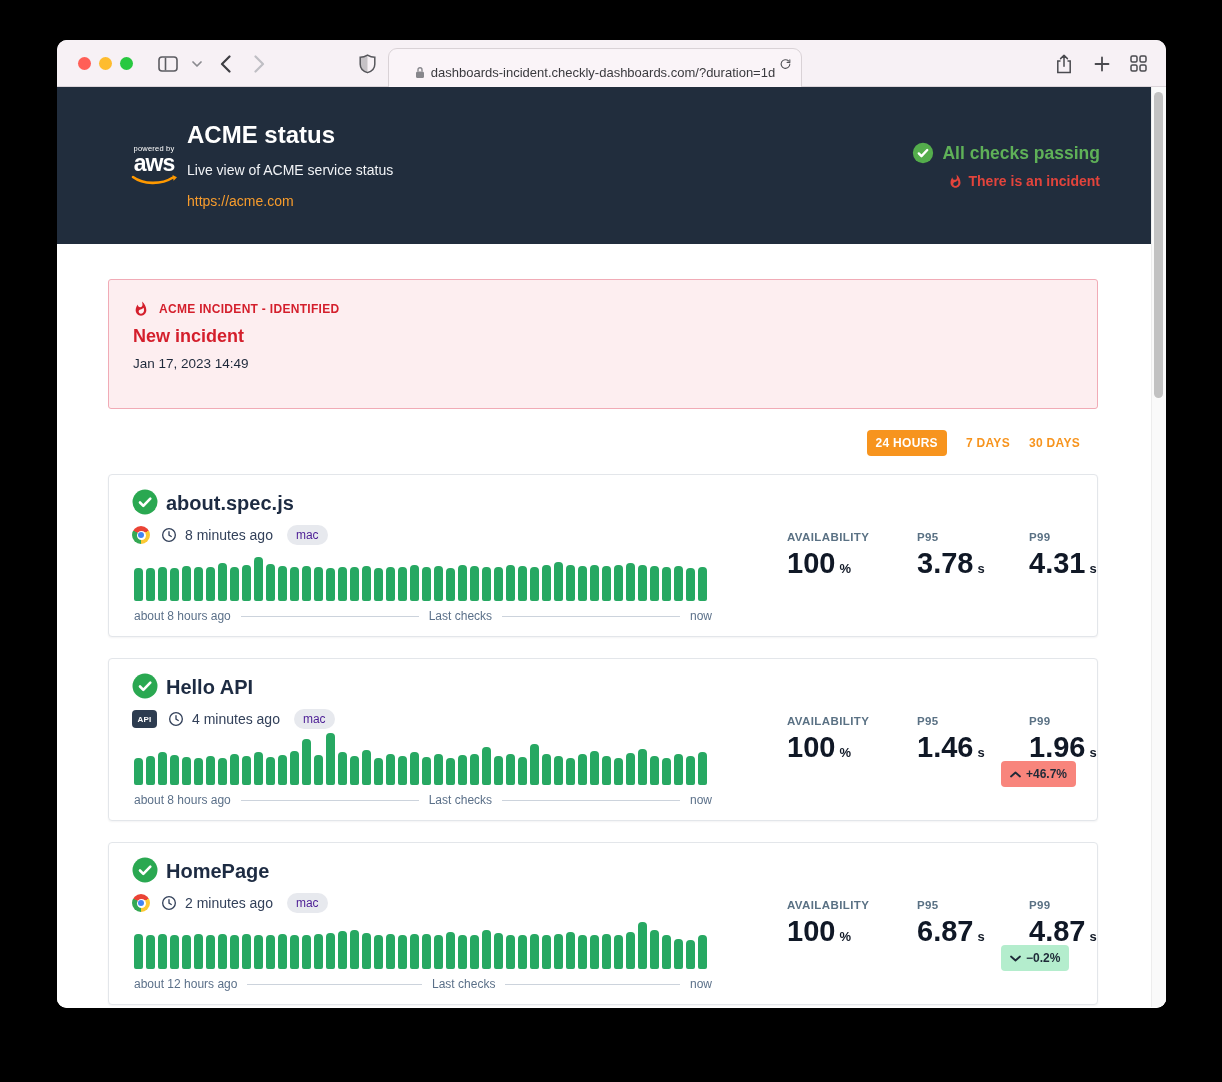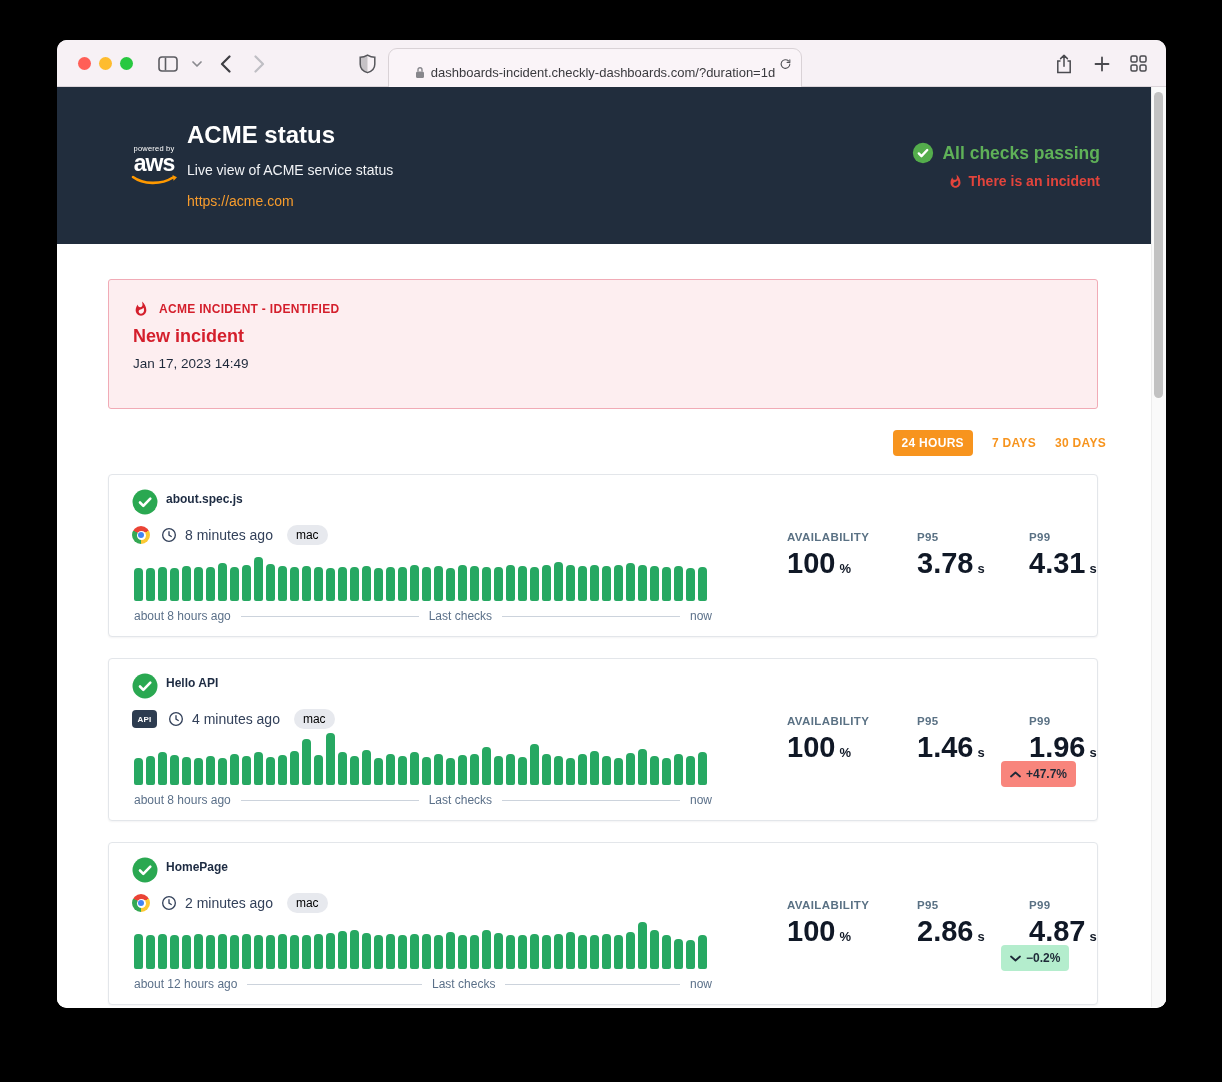--- a/index.html
+++ b/index.html
@@ -50,39 +50,39 @@
   
   .content { position:relative; height:764px; background:#fff; }
 
   .banner { position:absolute; left:51px; top:35px; width:990px; height:130px;
     background:#fdeef0; border:1px solid #f1abb6; border-radius:3px; padding:21px 24px; }
   .banner-level { display:flex; align-items:center; gap:10px; color:#d41f2c; font-size:12px; font-weight:700; letter-spacing:.3px; }
   .banner-title { margin-top:9px; color:#d41f2c; font-size:18px; font-weight:700; }
   .banner-msg { margin-top:13px; color:#1e293b; font-size:14px; }
   .banner-date { margin-top:9px; color:#1e293b; font-size:13.5px; }
 
-  .timerange { position:absolute; top:186px; right:60px; display:flex; align-items:center; gap:19px; }
+  .timerange { position:absolute; top:186px; right:86px; display:flex; align-items:center; gap:19px; }
   .tr-btn { font-size:12px; font-weight:700; color:#f7941e; letter-spacing:.3px; cursor:pointer; }
   .tr-btn.active { background:#f7941e; color:#fff; padding:6px 9px; border-radius:4px; }
 
   .card { position:absolute; left:51px; width:990px; height:163px; background:#fff;
     border:1px solid #e3e6ea; border-radius:4px; box-shadow:0 1px 2px rgba(16,24,40,.05); }
   .card1 { top:230px; } .card2 { top:414px; } .card3 { top:598px; }
   .check-badge { position:absolute; left:23px; top:14px; }
-  .card-name { position:absolute; left:57px; top:17px; font-size:12px; font-weight:700; color:#1d2b42; }
+  .card-name { position:absolute; left:57px; top:17px; font-size:20px; font-weight:700; color:#1d2b42; }
   .meta { position:absolute; left:23px; top:50px; display:flex; align-items:center; gap:8px; height:20px; }
   .chrome { position:relative; width:18px; height:18px; border-radius:50%;
     background:conic-gradient(from 60deg, #fcc934 0 120deg, #34a853 0 240deg, #ea4335 0 360deg); }
   .chrome i { position:absolute; inset:4.5px; background:#fff; border-radius:50%; }
   .chrome b { position:absolute; inset:6px; background:#4285f4; border-radius:50%; }
   .api-badge { width:25px; height:18px; background:#2d3c50; border-radius:4px; color:#fff;
     font-size:8px; font-weight:700; display:flex; align-items:center; justify-content:center; letter-spacing:.3px; }
   .clock { display:flex; color:#33415a; margin-left:3px; }
   .meta-time { font-size:14px; color:#33415a; }
-  .tag-pill { margin-left:6px; background:#e7e9ee; color:#000000; font-size:12px; padding:3px 9px; border-radius:10px; }
+  .tag-pill { margin-left:6px; background:#e7e9ee; color:#4c1d95; font-size:12px; padding:3px 9px; border-radius:10px; }
 
   .chart { position:absolute; left:25px; top:74px; width:578px; height:52px; display:flex; align-items:flex-end; gap:3px; }
   .bar { width:9px; background:#27a862; border-radius:4px 4px 2px 2px; flex:0 0 auto; }
   .axis { position:absolute; left:25px; top:134px; width:578px; display:flex; align-items:center; }
   .axis span { font-size:12px; color:#5b7089; white-space:nowrap; }
   .axis .axline { flex:1; height:1px; background:#ccd3dc; margin:0 10px; }
 
   .stat { position:absolute; top:56px;margin-left:28px; }
   .stat-label { font-size:11.5px; font-weight:700; color:#5a7184; letter-spacing:.4px; }
   .stat-value { margin-top:4px; font-size:29px; font-weight:700; color:#101826; line-height:32px; }
@@ -399,21 +399,21 @@
           <div class="stat-value"><span>1.46</span><span class="stat-unit">s</span></div>
         </div>
         <div class="stat st-p99">
           <div class="stat-label">P99</div>
           <div class="stat-value"><span>1.96</span><span class="stat-unit">s</span></div>
         </div>
         <div class="delta delta-up">
           <svg width="11" height="7" viewBox="0 0 11 7">
               <path d="M1 5.5L5.5 1.5L10 5.5" stroke="#1e2a38" stroke-width="1.8" fill="none" stroke-linecap="round" stroke-linejoin="round"></path>
             </svg>
-          <span>+47.7%</span>
+          <span>+46.7%</span>
         </div>
       </div>
 
       <div class="card card3">
         <div class="check-badge">
           <svg width="26" height="26" viewBox="0 0 26 26">
               <circle cx="13" cy="13" r="12.5" fill="#2aa851"></circle>
               <path d="M8 13.5l3.3 3.3L18.3 9.6" stroke="#fff" stroke-width="2.6" fill="none" stroke-linecap="round" stroke-linejoin="round"></path>
             </svg>
         </div>
@@ -488,21 +488,21 @@
           <span>Last checks</span>
           <span class="axline"></span>
           <span>now</span>
         </div>
         <div class="stat st-avail">
           <div class="stat-label">AVAILABILITY</div>
           <div class="stat-value"><span>100</span><span class="stat-unit">%</span></div>
         </div>
         <div class="stat st-p95">
           <div class="stat-label">P95</div>
-          <div class="stat-value"><span>2.86</span><span class="stat-unit">s</span></div>
+          <div class="stat-value"><span>6.87</span><span class="stat-unit">s</span></div>
         </div>
         <div class="stat st-p99">
           <div class="stat-label">P99</div>
           <div class="stat-value"><span>4.87</span><span class="stat-unit">s</span></div>
         </div>
         <div class="delta delta-down">
           <svg width="11" height="7" viewBox="0 0 11 7">
               <path d="M1 1.5L5.5 5.5L10 1.5" stroke="#1e2a38" stroke-width="1.8" fill="none" stroke-linecap="round" stroke-linejoin="round"></path>
             </svg>
           <span>−0.2%</span>

